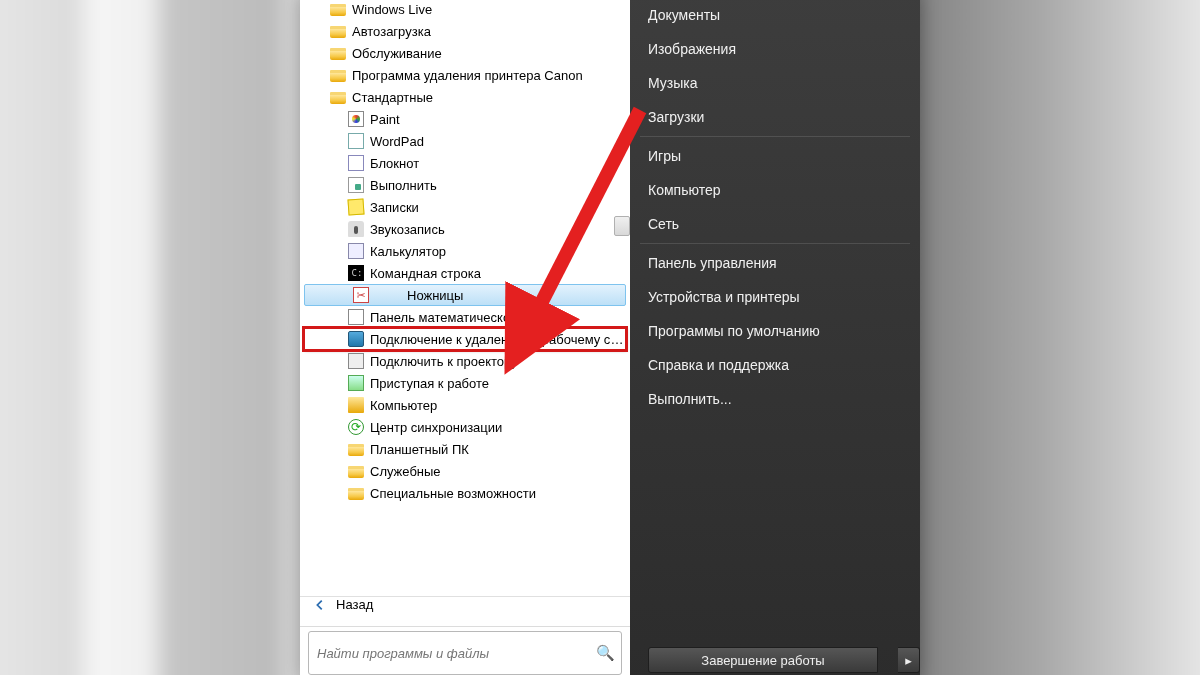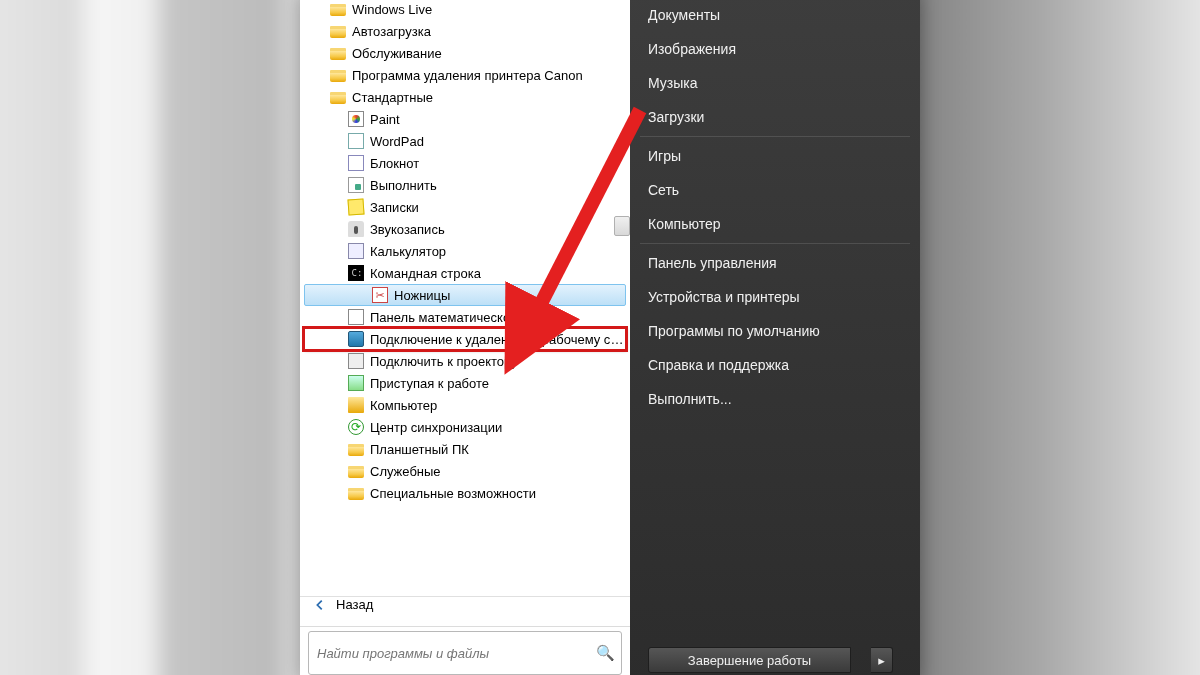--- a/index.html
+++ b/index.html
@@ -60,21 +60,21 @@
     display: flex;
     align-items: center;
     height: 22px;
     padding-left: 6px;
     white-space: nowrap;
     overflow: hidden;
     cursor: pointer;
   }
   .row.ind1 { padding-left: 26px; }
   .row.ind2 { padding-left: 44px; }
-  .row.sel { background: linear-gradient(to bottom,#e3f2fd,#bde0f7); border:1px solid #7ec3ee; border-radius:2px; padding-left:67px; height:22px;}
+  .row.sel { background: linear-gradient(to bottom,#e3f2fd,#bde0f7); border:1px solid #7ec3ee; border-radius:2px; padding-left:48px; height:22px;gap:32px;}
   .row.boxed {
     outline: 3px solid #d31818;
     outline-offset: -1px;
     box-shadow: 1px 1px 3px rgba(0,0,0,.3);
   }
   .ico {
     width: 16px; height: 16px;
     margin-right: 6px;
     flex: 0 0 16px;
     display: inline-flex;
@@ -156,21 +156,21 @@
     height: 34px;
     display:flex; align-items:center;
     padding-left: 18px;
     font-size: 14px;
     color:#f0f0f0;
     cursor:pointer;
   }
   .r-sep { height: 1px; background: rgba(255,255,255,.12); margin: 2px 10px; }
   .r-spacer { flex:1; }
   .shutdown {
-    margin: 6px 27px 6px 18px;
+    margin: 6px 0 6px 18px;
     display:flex;
     gap:20px;
   }
   .shutdown .btn {
     background: linear-gradient(to bottom,#565656,#3a3a3a);
     border:1px solid #1e1e1e;
     color:#eee;
     height:26px;
     display:flex;align-items:center;justify-content:center;
     font-size:13px;
@@ -321,24 +321,24 @@
         <div class="r-item">
           <span>Загрузки</span>
         </div>
       </div>
     <div class="r-sep"></div>
     <div id="r-mid">
         <div class="r-item">
           <span>Игры</span>
         </div>
         <div class="r-item">
+          <span>Компьютер</span>
+        </div>
+        <div class="r-item">
           <span>Сеть</span>
-        </div>
-        <div class="r-item">
-          <span>Компьютер</span>
         </div>
       </div>
     <div class="r-sep"></div>
     <div id="r-bot">
         <div class="r-item">
           <span>Панель управления</span>
         </div>
         <div class="r-item">
           <span>Устройства и принтеры</span>
         </div>

